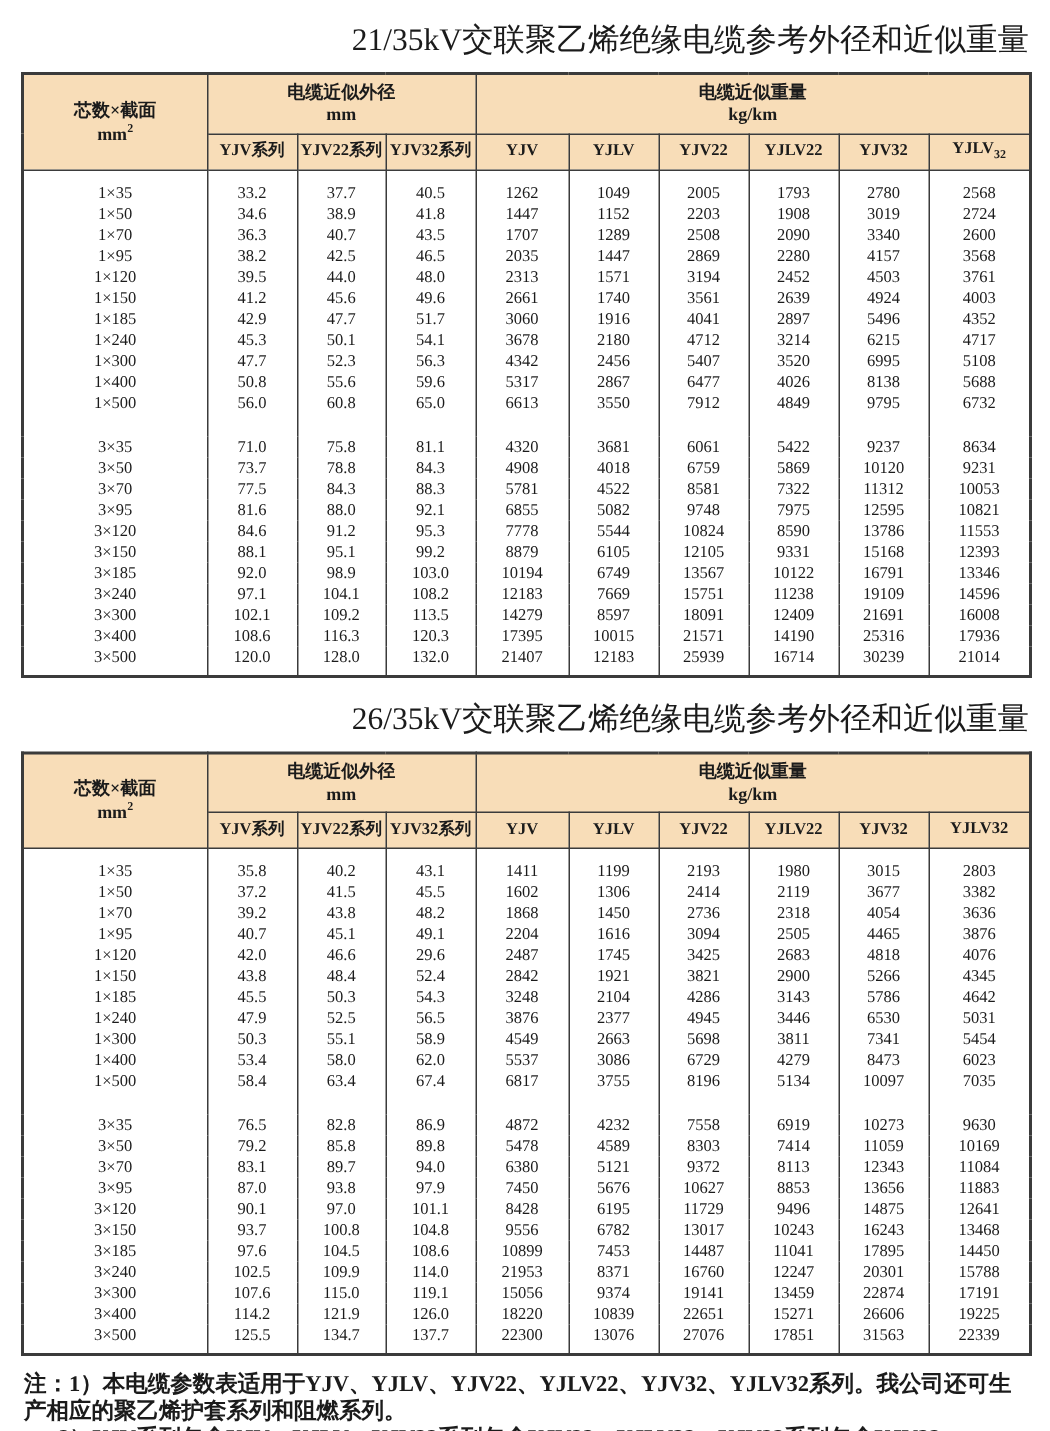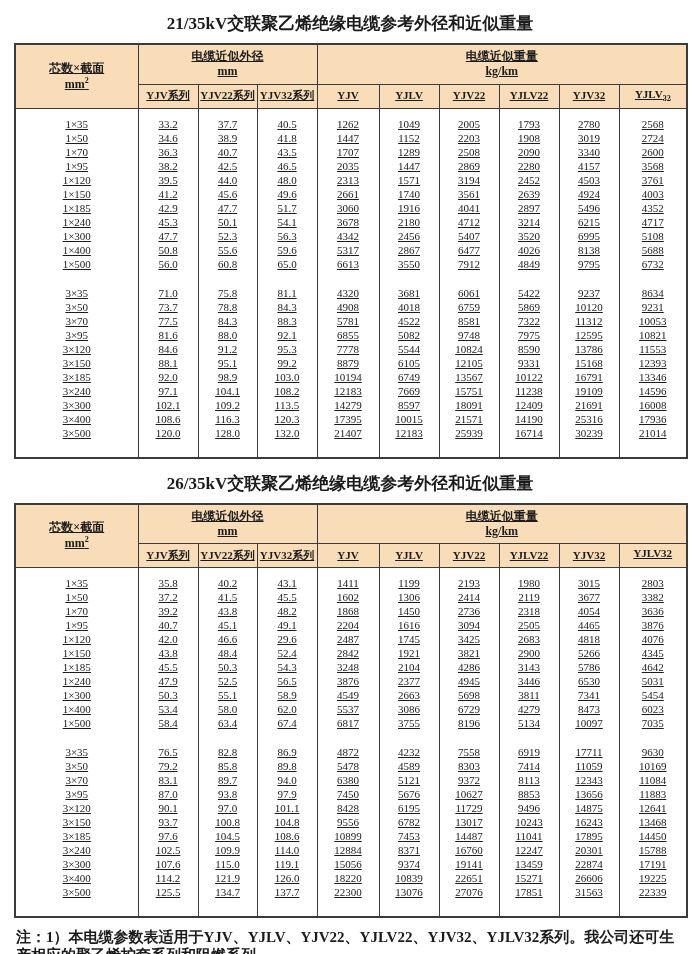--- a/index.html
+++ b/index.html
@@ -9,30 +9,29 @@
   }
   *{ box-sizing:border-box; }
   html,body{ margin:0; padding:0; }
   body{
     width:700px; height:954px; overflow:hidden;
     background:#ffffff; color:var(--ink);
     font-family:"Liberation Sans","DejaVu Sans",sans-serif;
   }
   .page{ padding:8px 14px 0; }
   .tbl-title{
-    text-align:center; font-weight:bold; font-size:17px;
+    text-align:right; font-weight:normal; font-size:21px;
     font-family:"Liberation Serif","DejaVu Serif",serif;
     margin:4px 0 8px;
   }
   .tbl-title.second{ margin-top:13px; }
   table.spec{
     border-collapse:collapse; table-layout:fixed;
     width:672px; margin:0 auto;
     border:2px solid var(--border);
-    text-decoration:underline;
   }
   col.c0{ width:123px; } col.c1{ width:60px; } col.c2{ width:59px; }
   col.c3{ width:60px; } col.c4{ width:62px; } col.c5{ width:60px; }
   col.c6{ width:60px; } col.c7{ width:60px; } col.c8{ width:60px; }
   col.c9{ width:68px; }
   table.spec th{
     background:var(--header-bg);
     border:1px solid var(--border);
     font-size:12px; font-weight:bold; text-align:center;
     padding:1px 0; line-height:1.25;
@@ -42,21 +41,21 @@
   thead tr.series-row th{ height:24px; font-size:11px; }
   th.corner{ vertical-align:middle; }
   th sup, th sub{ font-size:8px; }
   table.spec td{
     border-left:1px solid var(--border); border-right:1px solid var(--border);
     text-align:center; padding:0;
     font-size:11px; height:14px; line-height:14px;
     font-family:"Liberation Serif","DejaVu Serif",serif;
   }
   tbody tr:first-child td{ padding-top:8px; }
-  tbody tr:last-child td{ padding-bottom:17px; }
+  tbody tr:last-child td{ padding-bottom:5px; }
   tbody tr.spacer td{ height:15px; }
   .notes{
     margin:10px 0 0 2px;
     font-size:15px; font-weight:bold; line-height:18px;
     font-family:"Liberation Serif","DejaVu Serif",serif;
   }
   .note-indent{ padding-left:23px;text-decoration:underline; }
 </style>
 </head>
 <body>
@@ -575,21 +574,21 @@
           </tr>
           <tr>
             <td>3×35</td>
             <td>76.5</td>
             <td>82.8</td>
             <td>86.9</td>
             <td>4872</td>
             <td>4232</td>
             <td>7558</td>
             <td>6919</td>
-            <td>17711</td>
+            <td>10273</td>
             <td>9630</td>
           </tr>
           <tr>
             <td>3×50</td>
             <td>79.2</td>
             <td>85.8</td>
             <td>89.8</td>
             <td>5478</td>
             <td>4589</td>
             <td>8303</td>
@@ -655,21 +654,21 @@
             <td>14487</td>
             <td>11041</td>
             <td>17895</td>
             <td>14450</td>
           </tr>
           <tr>
             <td>3×240</td>
             <td>102.5</td>
             <td>109.9</td>
             <td>114.0</td>
-            <td>12884</td>
+            <td>21953</td>
             <td>8371</td>
             <td>16760</td>
             <td>12247</td>
             <td>20301</td>
             <td>15788</td>
           </tr>
           <tr>
             <td>3×300</td>
             <td>107.6</td>
             <td>115.0</td>

